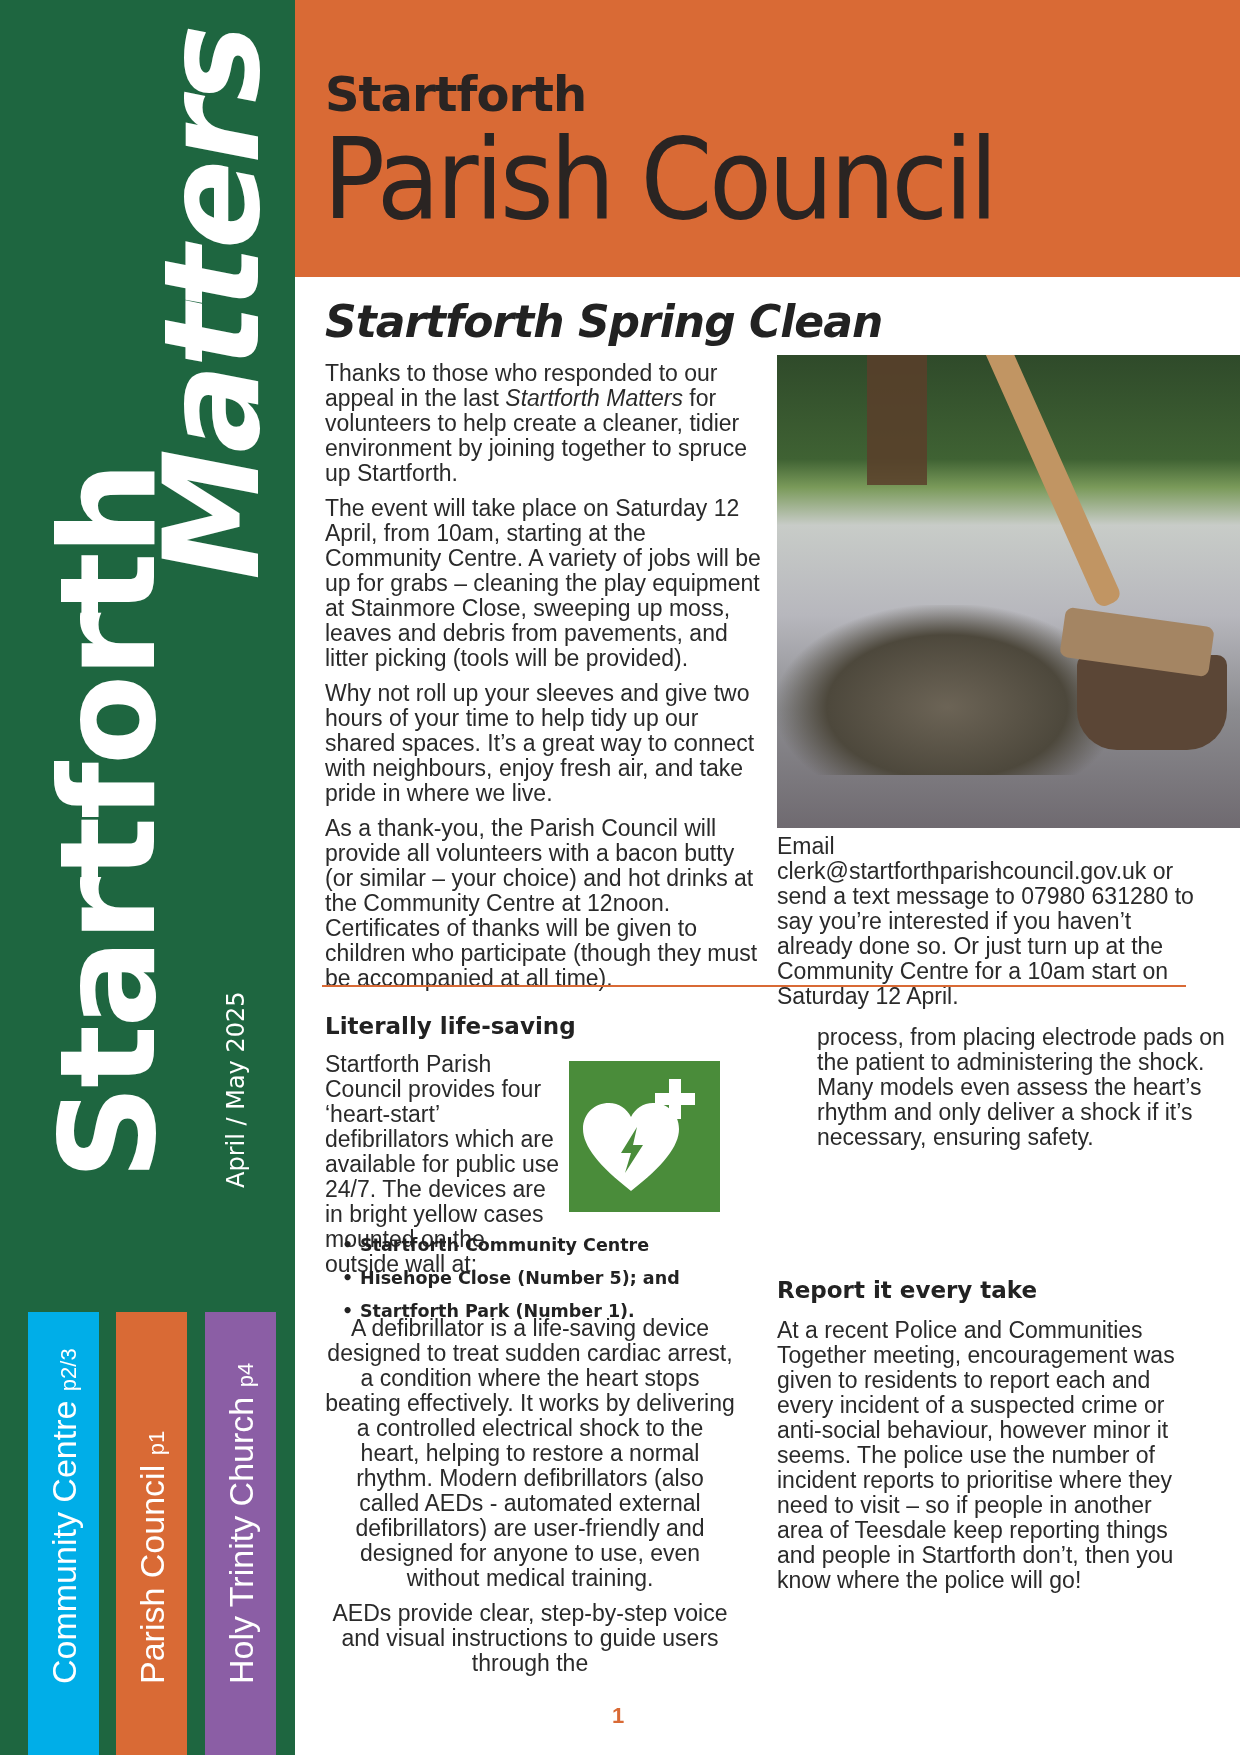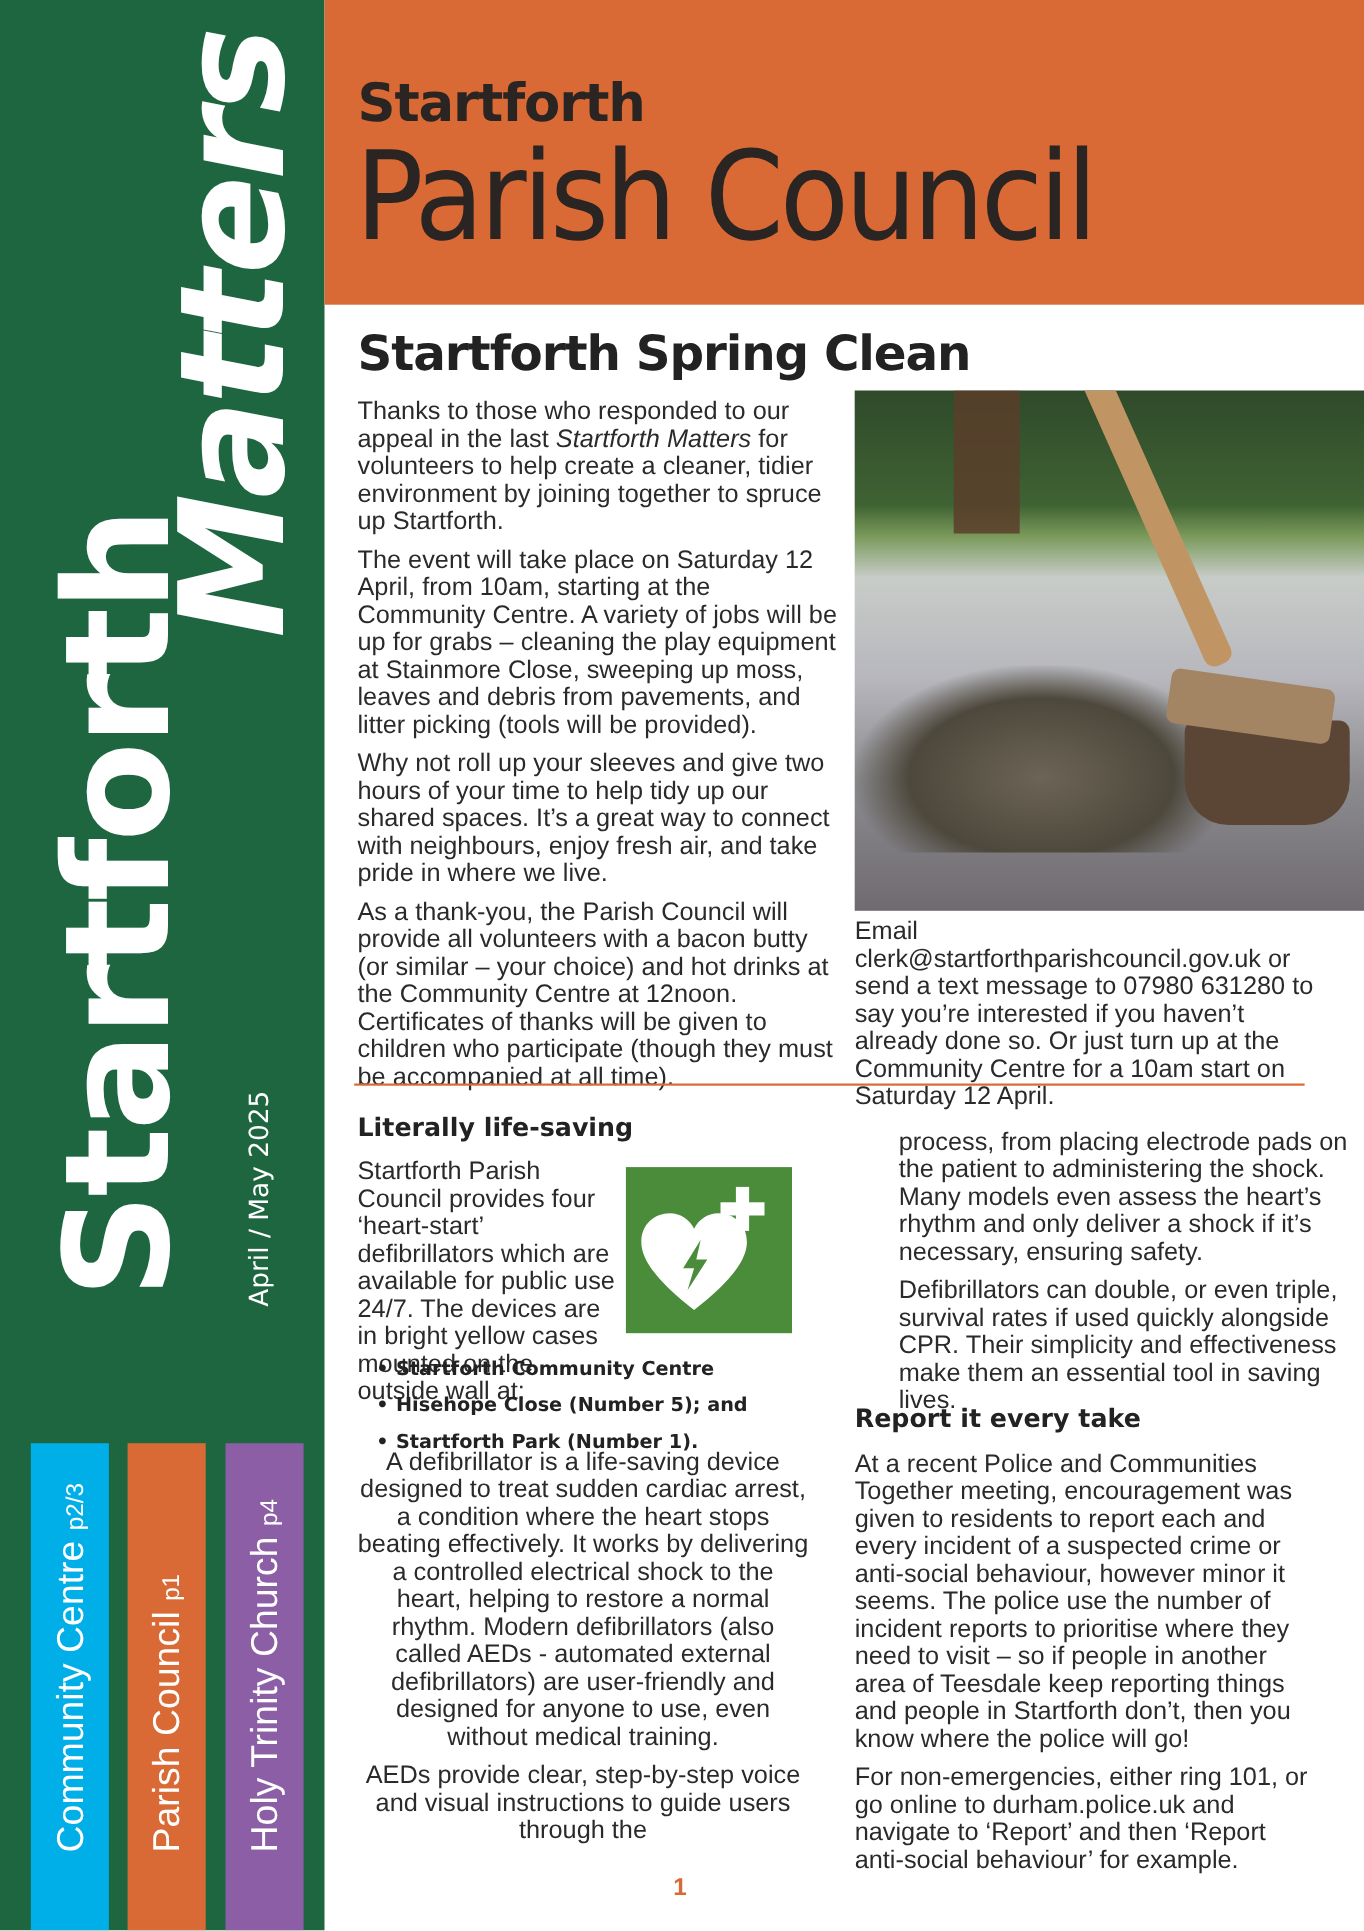--- a/index.html
+++ b/index.html
@@ -18,21 +18,21 @@
   .tab-ht { left: 205px; background: #8b5ea5; }
   .tab .rot { left: 16px; top: 372px; font-family: "Liberation Sans", sans-serif; font-size: 34px; line-height: 40px; }
   .tab .rot .pg { font-size: 22px; }
 
   
   .header { position: absolute; left: 295px; top: 0; width: 945px; height: 277px; background: #d96a35; }
   .header .kicker { position: absolute; left: 30px; top: 66px; font-family: "DejaVu Sans", sans-serif; font-weight: bold; font-size: 48px; color: #2a2422; letter-spacing: -1px; }
   .header .title { position: absolute; left: 28px; top: 116px; font-family: "DejaVu Sans", sans-serif; font-size: 112px; line-height: 126px; color: #2a2422; letter-spacing: -4px; transform: scaleX(0.92); transform-origin: 0 0; }
 
   
-  .h1 { position: absolute; left: 325px; top: 296px; font-family: "DejaVu Sans", sans-serif; font-weight: bold; font-size: 44px; color: #222; letter-spacing: -1px; }
+  .h1 { position: absolute; left: 325px; top: 296px; font-family: "DejaVu Sans", sans-serif; font-weight: bold; font-size: 44px; color: #222; letter-spacing: -1px; font-style: italic; }
   .col { position: absolute; font-family: "Liberation Sans", sans-serif; font-size: 23px; line-height: 25px; color: #2a2a2a; }
   .col p { margin-bottom: 10px; }
   .col-a { left: 325px; top: 361px; width: 440px; }
   .col-b { left: 777px; top: 834px; width: 420px; }
   .photo { position: absolute; left: 777px; top: 355px; width: 463px; height: 473px; overflow: hidden;
     background: linear-gradient(180deg, #2f4a2a 0%, #3f6233 22%, #7a9a5a 28%, #c8ccc8 36%, #b7b7bd 55%, #8c8c90 75%, #6f6a70 100%); }
   .photo .trunk { position: absolute; left: 90px; top: 0; width: 60px; height: 130px; background: #5a3e2a; opacity: .85; }
   .photo .handle { position: absolute; left: 200px; top: -20px; width: 26px; height: 300px; background: #c19563; transform: rotate(-24deg); transform-origin: 0 0; border-radius: 10px; }
   .photo .brush-head { position: absolute; left: 285px; top: 262px; width: 150px; height: 50px; background: #a48563; border-radius: 8px; transform: rotate(8deg); }
   .photo .bristles { position: absolute; left: 300px; top: 300px; width: 150px; height: 95px; background: #5b4636; border-radius: 10px 10px 40px 40px; }
@@ -123,22 +123,20 @@
   <li>Startforth Park (Number 1).</li>
 </ul>
 
 <div class="col col-d">
   <p>A defibrillator is a life-saving device designed to treat sudden cardiac arrest, a condition where the heart stops beating effectively. It works by delivering a controlled electrical shock to the heart, helping to restore a normal rhythm. Modern defibrillators (also called AEDs - automated external defibrillators) are user-friendly and designed for anyone to use, even without medical training.</p>
   <p>AEDs provide clear, step-by-step voice and visual instructions to guide users through the</p>
 </div>
 
 <div class="col col-e">
   <p>process, from placing electrode pads on the patient to administering the shock. Many models even assess the heart’s rhythm and only deliver a shock if it’s necessary, ensuring safety.</p>
-  <p>Defibrillators can double, or even triple, survival rates if used quickly alongside CPR. Their simplicity and effectiveness make them an essential tool in saving lives.</p>
 </div>
 
 <h2 class="h2 h2-report">Report it every take</h2>
 <div class="col col-f">
   <p>At a recent Police and Communities Together meeting, encouragement was given to residents to report each and every incident of a suspected crime or anti-social behaviour, however minor it seems. The police use the number of incident reports to prioritise where they need to visit – so if people in another area of Teesdale keep reporting things and people in Startforth don’t, then you know where the police will go!</p>
-  <p>For non-emergencies, either ring 101, or go online to durham.police.uk and navigate to ‘Report’ and then ‘Report anti-social behaviour’ for example.</p>
 </div>
 
 <div class="page-num">1</div>
 
 </body></html>

